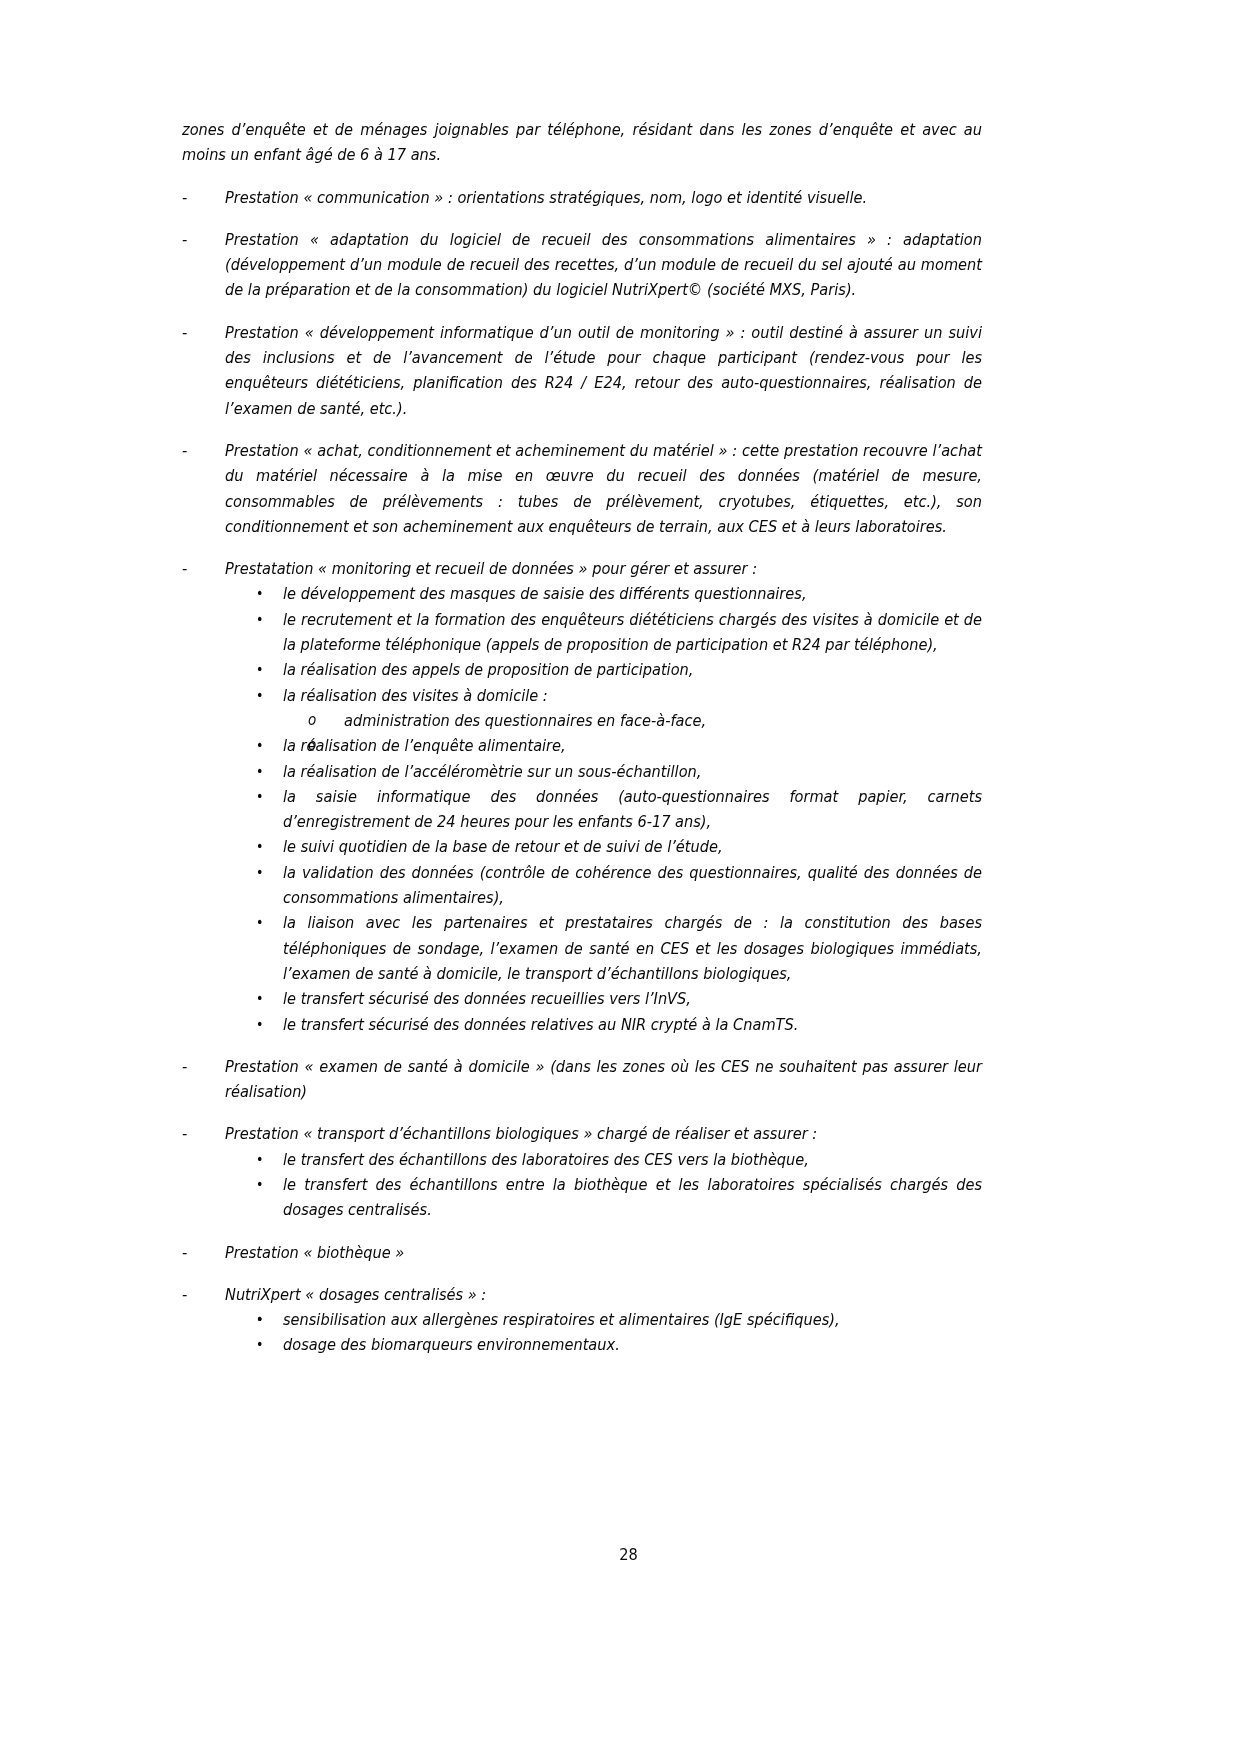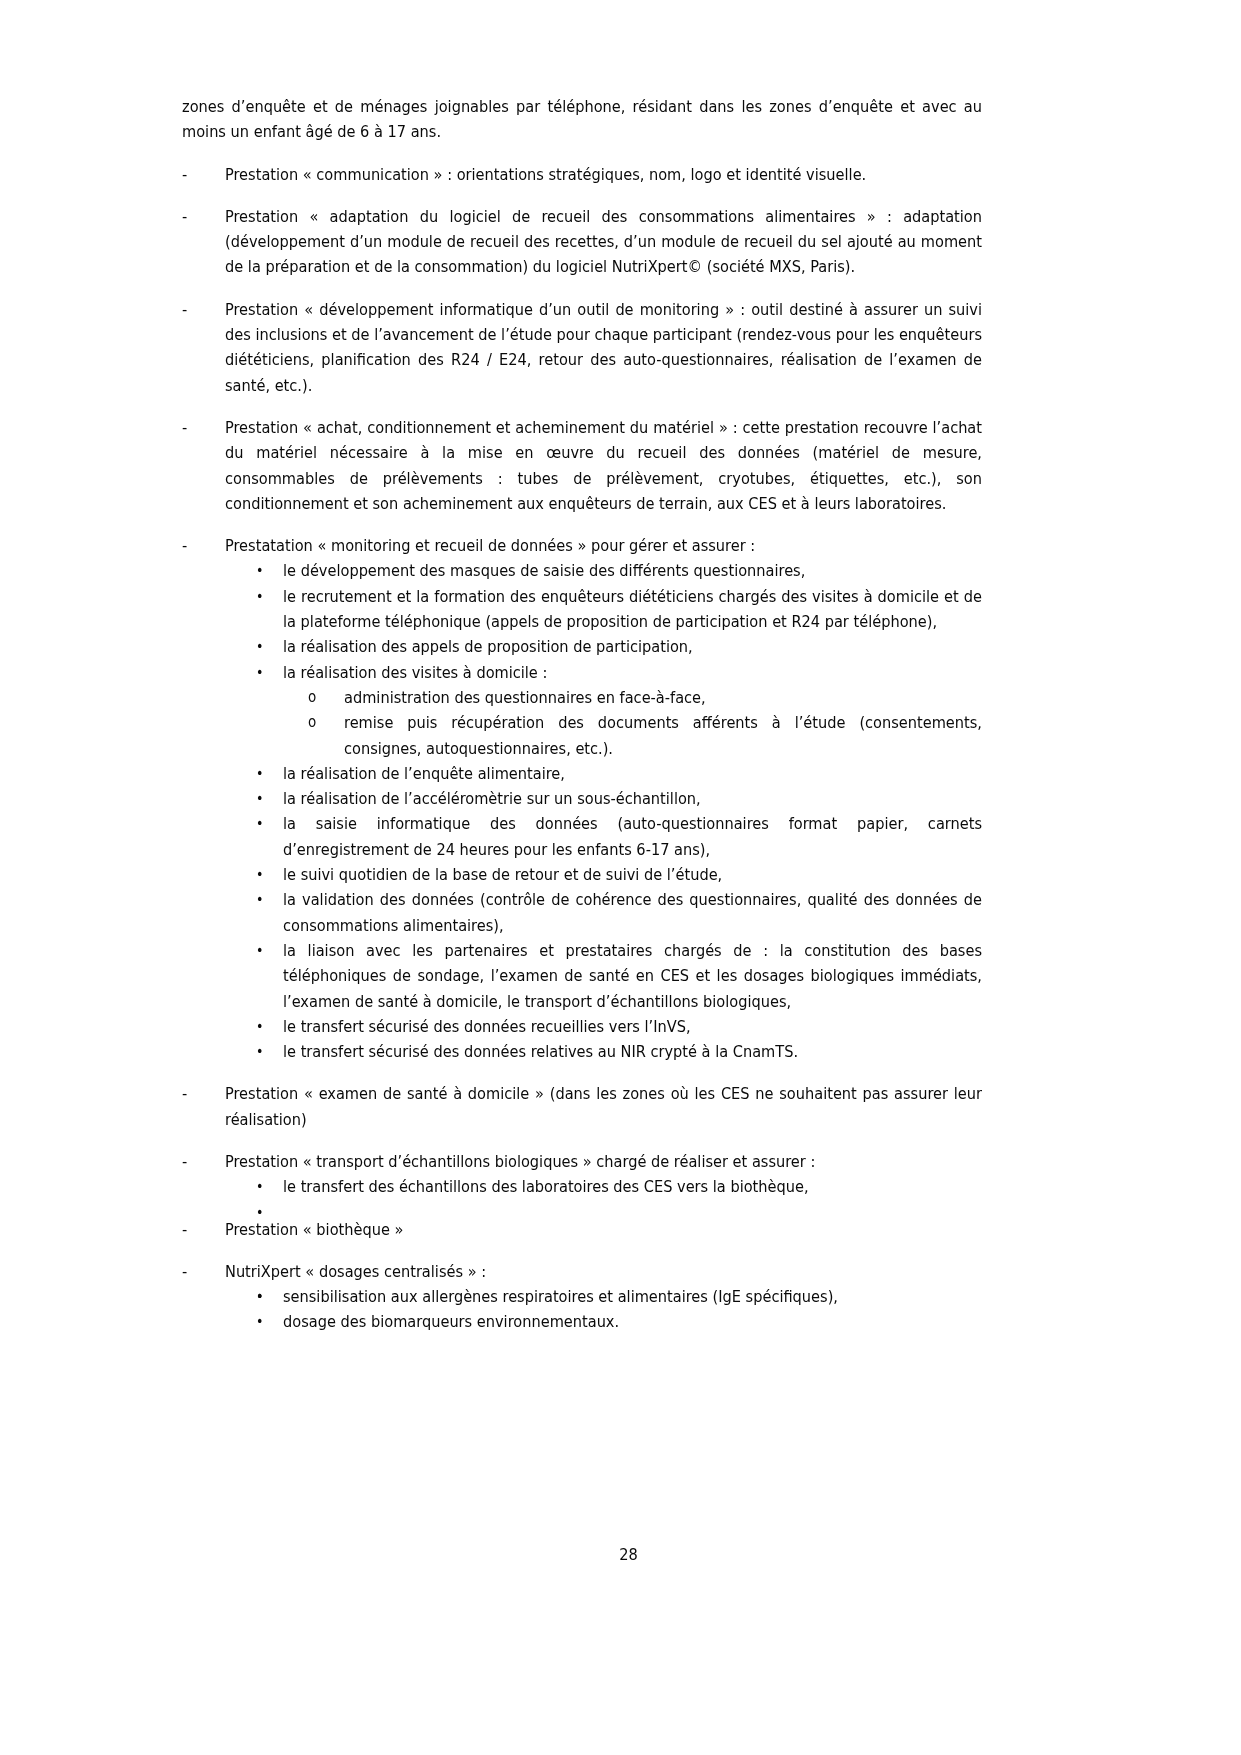--- a/index.html
+++ b/index.html
@@ -16,22 +16,23 @@
     position: relative;
     width: 1241px;
     height: 1755px;
     margin: 0 auto;
     background: #ffffff;
     overflow: hidden;
   }
   .content {
     position: absolute;
     left: 182px;
-    top: 94px;
+    top: 117px;
     width: 800px;
+    font-style: italic;
   }
   
   .txt {
     font-family: "DejaVu Sans Condensed", "DejaVu Sans", "Liberation Sans", sans-serif;
     font-stretch: condensed;
     font-size: 16.2px;
     line-height: 25.3px;
     color: #0a0a0a;
     text-align: justify;
     -webkit-hyphens: none;
@@ -164,21 +165,20 @@
         <span class="marker">•</span>
         <span>la réalisation des visites à domicile :</span>
       </li>
       <ul class="subs level3">
         <li class="txt sub-item nojustify">
           <span class="marker">o</span>
           <span>administration des questionnaires en face-à-face,</span>
         </li>
         <li class="txt sub-item justify">
           <span class="marker">o</span>
-          <span>remise puis récupération des documents afférents à l’étude (consentements, consignes, autoquestionnaires, etc.).</span>
         </li>
       </ul>
       <li class="txt bullet-item nojustify">
         <span class="marker">•</span>
         <span>la réalisation de l’enquête alimentaire,</span>
       </li>
       <li class="txt bullet-item nojustify">
         <span class="marker">•</span>
         <span>la réalisation de l’accéléromètrie sur un sous-échantillon,</span>
       </li>
@@ -219,20 +219,21 @@
       <span class="marker">-</span>
       <span>Prestation « transport d’échantillons biologiques » chargé de réaliser et assurer :</span>
     </div>
     <ul class="bullets level2">
       <li class="txt bullet-item nojustify">
         <span class="marker">•</span>
         <span>le transfert des échantillons des laboratoires des CES vers la biothèque,</span>
       </li>
       <li class="txt bullet-item justify">
         <span class="marker">•</span>
+        <span>le transfert des échantillons entre la biothèque et les laboratoires spécialisés chargés des dosages centralisés.</span>
       </li>
     </ul>
 
     <div class="spacer-sm"></div>
 
     <div class="txt dash-item nojustify">
       <span class="marker">-</span>
       <span>Prestation « biothèque »</span>
     </div>
 

